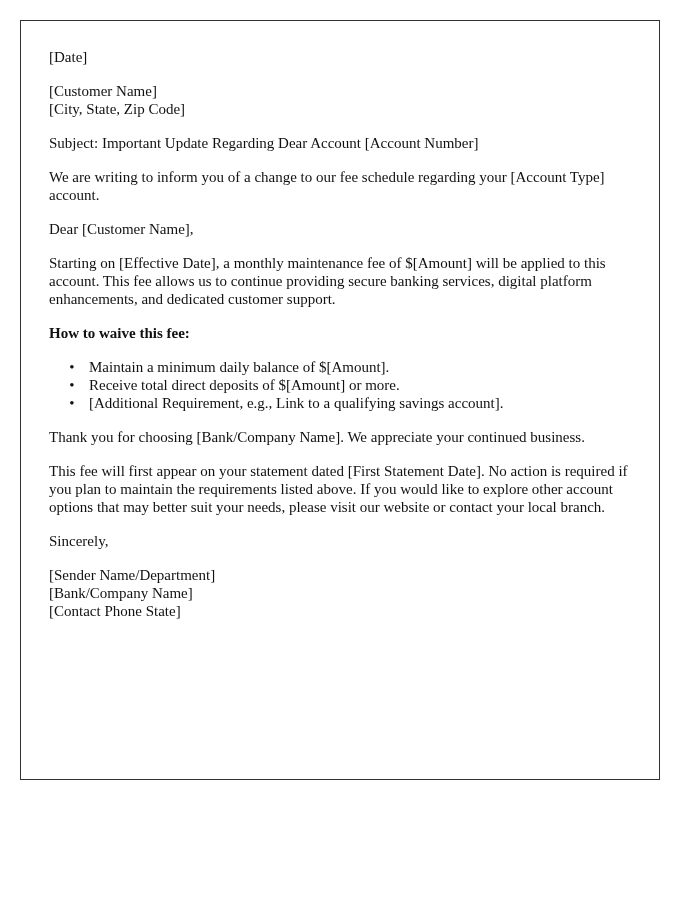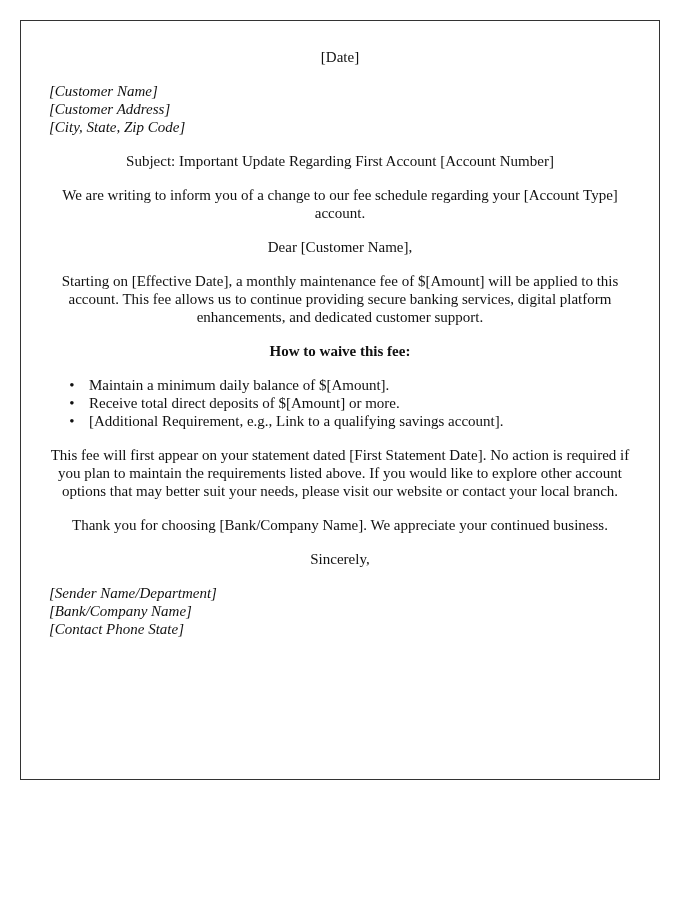--- a/index.html
+++ b/index.html
@@ -22,25 +22,23 @@
       width: 640px;
       height: 760px;
       border: 1px solid #333333;
       box-sizing: border-box;
       padding: 27px 28px 20px 28px;
       font-size: 15px;
       line-height: 18px;
     }
     .letter p {
       margin: 0 0 16px 0;
-      text-align: center;
     }
     .block {
       margin: 0 0 16px 0;
-      font-style: italic;
     }
     .block div {
       margin: 0;
     }
     .heading {
       font-weight: bold;
     }
     .criteria {
       margin: 0 0 16px 0;
       padding-left: 40px;
@@ -60,25 +58,24 @@
   </style>
 </head>
 <body>
 
 <div class="letter">
 
   <p>[Date]</p>
 
   <div class="block">
     <div>[Customer Name]</div>
-    <div>[Customer Address]</div>
     <div>[City, State, Zip Code]</div>
   </div>
 
-  <p>Subject: Important Update Regarding First Account [Account Number]</p>
+  <p>Subject: Important Update Regarding Dear Account [Account Number]</p>
 
   <p>We are writing to inform you of a change to our fee schedule regarding your [Account Type] account.</p>
 
   <p>Dear [Customer Name],</p>
 
   <p>Starting on [Effective Date], a monthly maintenance fee of $[Amount] will be applied to this account. This fee allows us to continue providing secure banking services, digital platform enhancements, and dedicated customer support.</p>
 
   <p class="heading">How to waive this fee:</p>
 
 
@@ -90,23 +87,23 @@
     <li>
       <span class="bullet">•</span>
       <span>Receive total direct deposits of $[Amount] or more.</span>
     </li>
     <li>
       <span class="bullet">•</span>
       <span>[Additional Requirement, e.g., Link to a qualifying savings account].</span>
     </li>
   </ul>
 
+  <p>Thank you for choosing [Bank/Company Name]. We appreciate your continued business.</p>
+
   <p>This fee will first appear on your statement dated [First Statement Date]. No action is required if you plan to maintain the requirements listed above. If you would like to explore other account options that may better suit your needs, please visit our website or contact your local branch.</p>
-
-  <p>Thank you for choosing [Bank/Company Name]. We appreciate your continued business.</p>
 
   <p>Sincerely,</p>
 
   <div class="block">
     <div>[Sender Name/Department]</div>
     <div>[Bank/Company Name]</div>
     <div>[Contact Phone State]</div>
   </div>
 
 </div>

